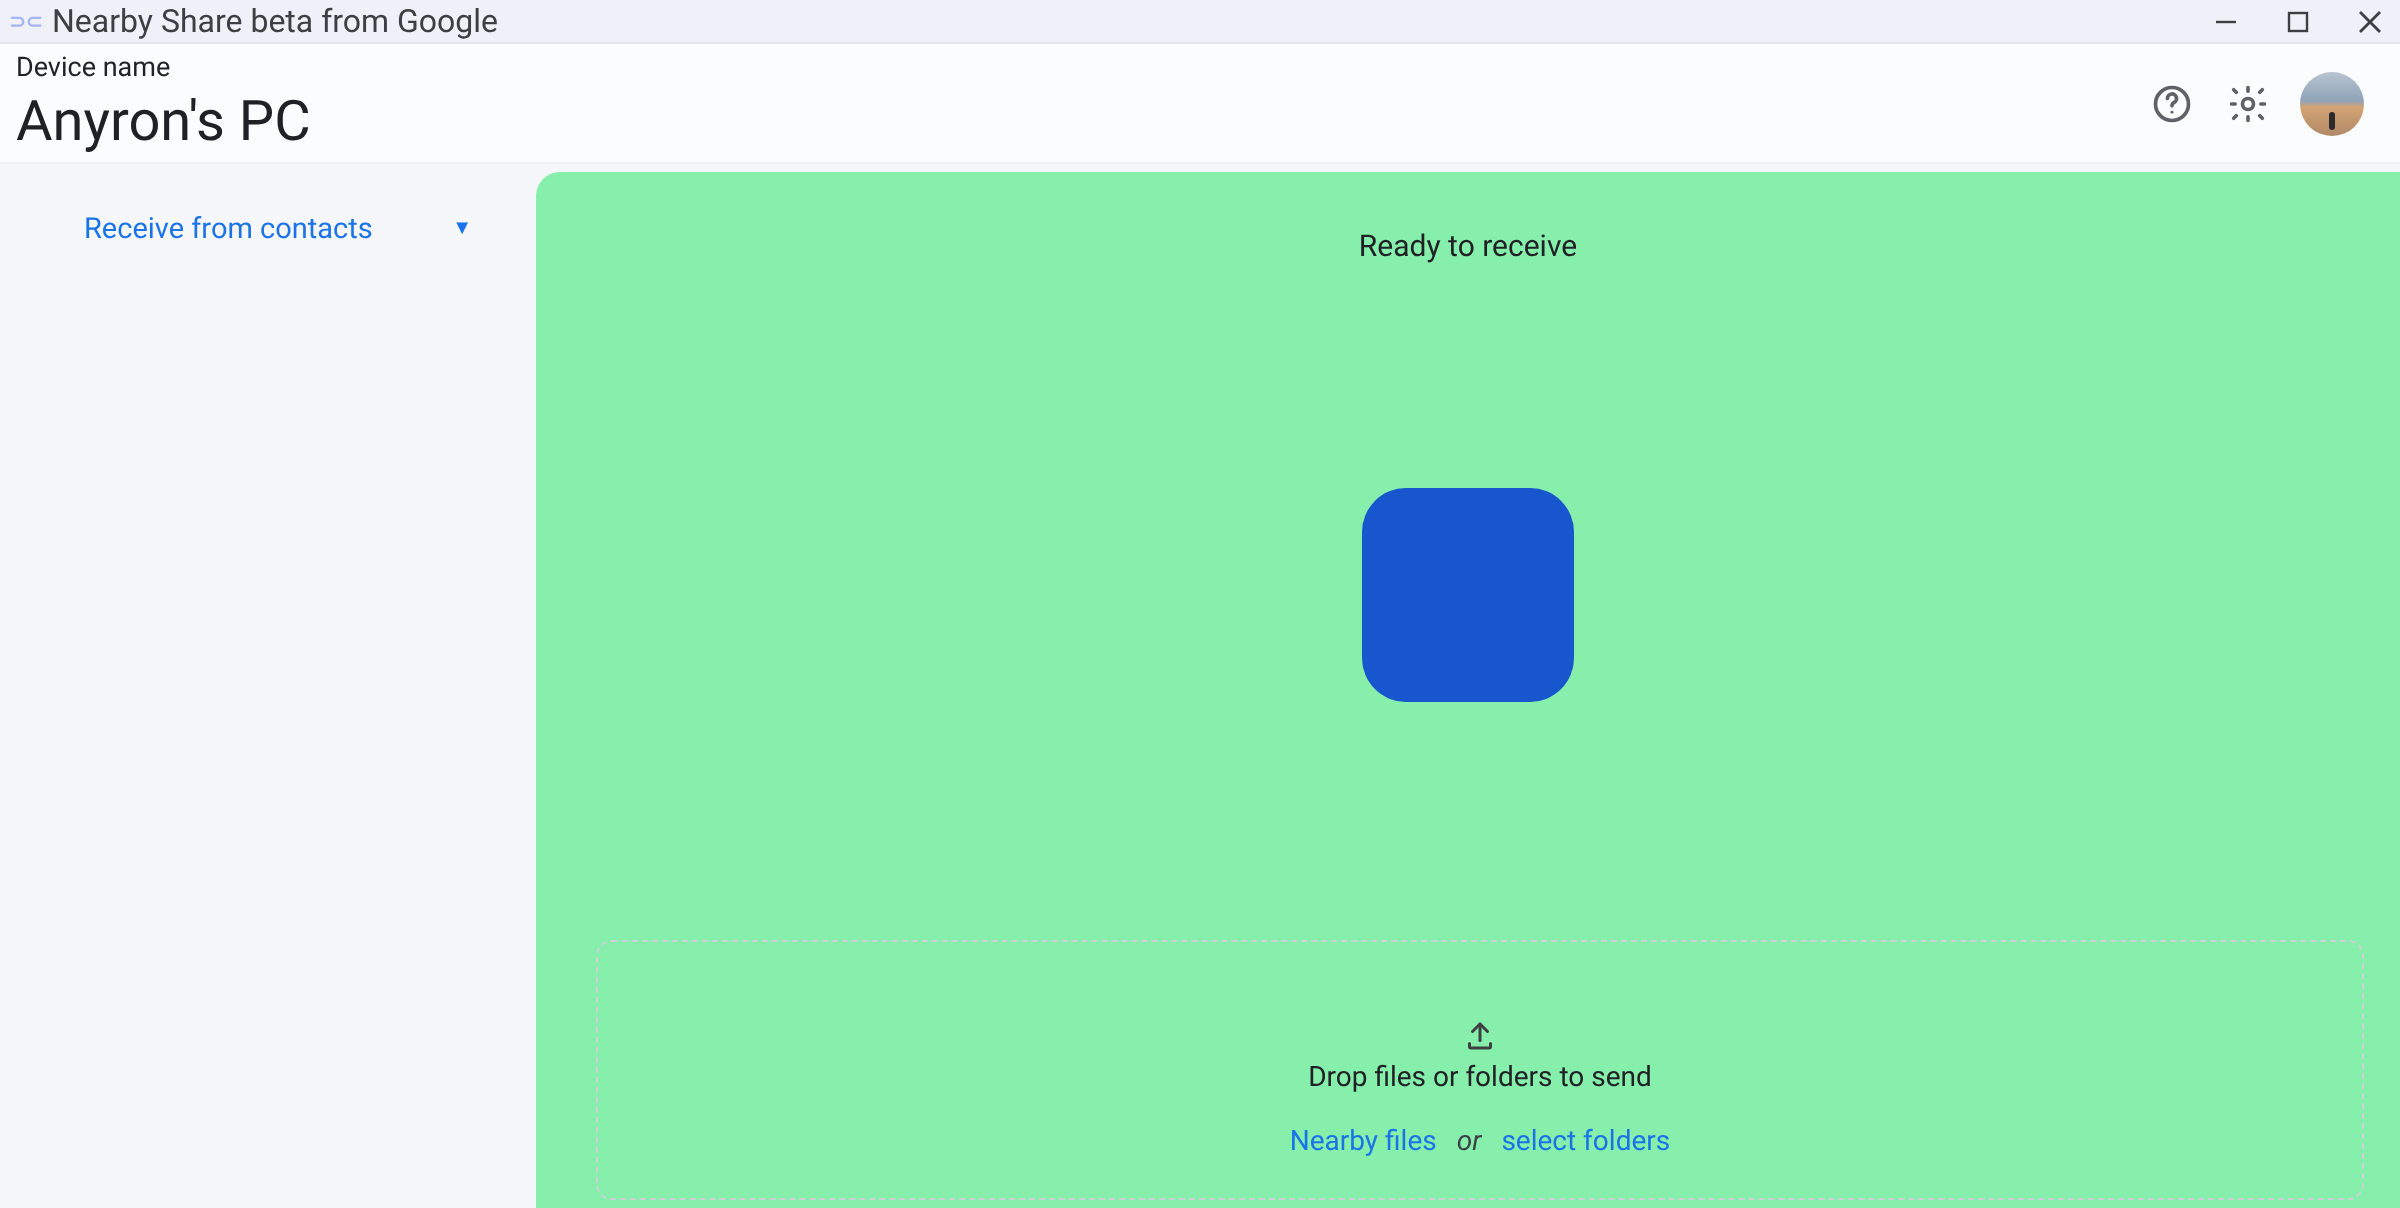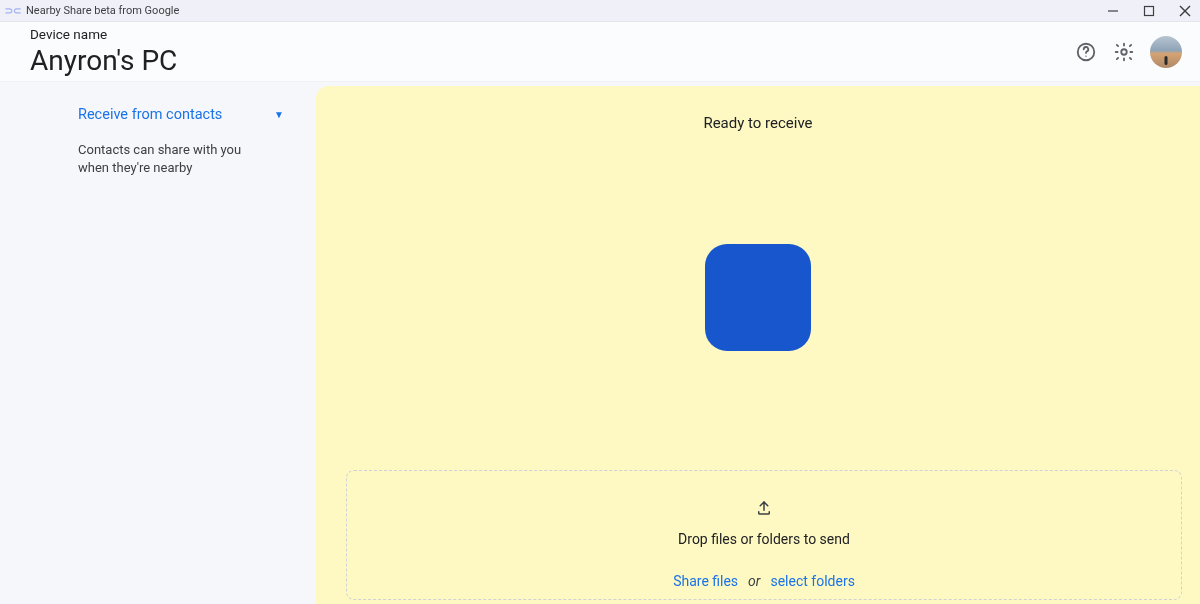--- a/index.html
+++ b/index.html
@@ -13,67 +13,66 @@
       justify-content: space-between;
       padding: 0 8px 0 6px;
       border-bottom: 1px solid #e4e5ec;
     }
     .titlebar-left { display: flex; align-items: center; gap: 6px; }
     .app-icon {
       width: 14px; height: 10px;
       display: flex; align-items: center; justify-content: center;
       color: #a5b4f5; font-size: 10px; font-weight: bold;
     }
-    .title-text { font-size: 11px; color: #3c4043; }
+    .title-text { font-size: 16px; color: #3c4043; }
     .window-controls { display: flex; gap: 22px; }
     .win-ctrl { width: 14px; height: 14px; display: flex; align-items: center; justify-content: center; cursor: pointer; }
     .win-ctrl svg { width: 12px; height: 12px; }
     
     .header {
       height: 60px;
       background: #fbfcfe;
       display: flex;
       align-items: center;
       justify-content: space-between;
-      padding: 0 18px 0 30px;
+      padding: 0 18px 0 8px;
       border-bottom: 1px solid #f0f1f6;
     }
     .device-block { display: flex; flex-direction: column; }
     .device-label { font-size: 13.5px; color: #222; }
     .device-name { font-size: 28px; color: #202124; font-weight: 400; margin-top: 2px; }
     .header-actions { display: flex; align-items: center; gap: 14px; }
     .icon-btn { width: 24px; height: 24px; cursor: pointer; display: flex; align-items: center; justify-content: center; color: #5f6368; }
     .icon-btn svg { width: 22px; height: 22px; }
     .avatar {
       width: 32px; height: 32px; border-radius: 50%;
       background: linear-gradient(180deg, #b8c4d0 0%, #8fa4b8 45%, #d4a373 55%, #b08968 100%);
       cursor: pointer;
       position: relative;
     }
     .avatar::after { content:''; position:absolute; left:50%; bottom:3px; width:3px; height:9px; background:#2b2b2b; border-radius:2px; transform:translateX(-50%); }
     
     .body-area { display: flex; height: calc(604px - 82px); }
     
     .sidebar {
       width: 268px;
-      padding: 24px 30px 0 30px;
-      margin-left: 48px;
+      padding: 24px 30px 0 42px;
     }
     .receive-select {
       display: flex; align-items: center; justify-content: space-between;
       color: #1a73e8; font-size: 14.5px; cursor: pointer;
       margin-bottom: 18px;
     }
     .receive-select .chev { font-size: 10px; color: #1a73e8; margin-right: 2px; }
     .sidebar-desc { font-size: 13px; color: #3c4043; line-height: 1.35; margin-bottom: 14px; max-width: 190px; }
     .manage-link { font-size: 13px; color: #1a73e8; cursor: pointer; }
     
     .main {
       flex: 1;
-      background: #fef9c3;
+      background: #86efac;
       border-top-left-radius: 12px;
       margin-top: 4px;
       position: relative;
       padding: 24px 32px 0 32px;
     }
     .ready-text { text-align: center; font-size: 15px; color: #202124; margin-top: 4px; }
     .square-icon {
       width: 106px; height: 107px;
       background: #1756cc;
       border-radius: 22px;
@@ -82,21 +81,20 @@
     .dropzone {
       position: absolute;
       left: 30px; right: 18px; bottom: 4px;
       height: 130px;
       border: 1.5px dashed #cfd1d6;
       border-radius: 8px;
       display: flex;
       flex-direction: column;
       align-items: center;
       justify-content: center;
-      gap: 10px;
       padding-top: 18px;
     }
     .upload-icon { color: #3c4043; }
     .upload-icon svg { width: 18px; height: 18px; }
     .drop-text { font-size: 14px; color: #202124; }
     .select-row { display: flex; align-items: center; gap: 10px; font-size: 14px; margin-top: 16px; }
     .link-text { color: #1a73e8; cursor: pointer; }
     .or-text { color: #3c4043; font-style: italic; }
   </style>
 </head>
@@ -149,36 +147,35 @@
     <div class="avatar"></div>
   </div>
 </div>
 
 <div class="body-area">
   <div class="sidebar">
     <div class="receive-select">
       <span>Receive from contacts</span>
       <span class="chev">▼</span>
     </div>
-    <div class="sidebar-desc">Contacts can share with you when they're nearby</div>
   </div>
 
   <div class="main">
     <div class="ready-text">Ready to receive</div>
     <div class="square-icon"></div>
 
     <div class="dropzone">
       <span class="upload-icon">
         <svg viewBox="0 0 24 24" fill="none" stroke="currentColor" stroke-width="2" stroke-linecap="round" stroke-linejoin="round">
             <path d="M12 15V4"></path>
             <path d="M7 9l5-5 5 5"></path>
             <path d="M5 17v2a1 1 0 0 0 1 1h12a1 1 0 0 0 1-1v-2"></path>
           </svg>
       </span>
       <div class="drop-text">Drop files or folders to send</div>
       <div class="select-row">
-        <span class="link-text">Share files</span>
+        <span class="link-text">Nearby files</span>
         <span class="or-text">or</span>
         <span class="link-text">select folders</span>
       </div>
     </div>
   </div>
 </div>
 
 </body></html>

